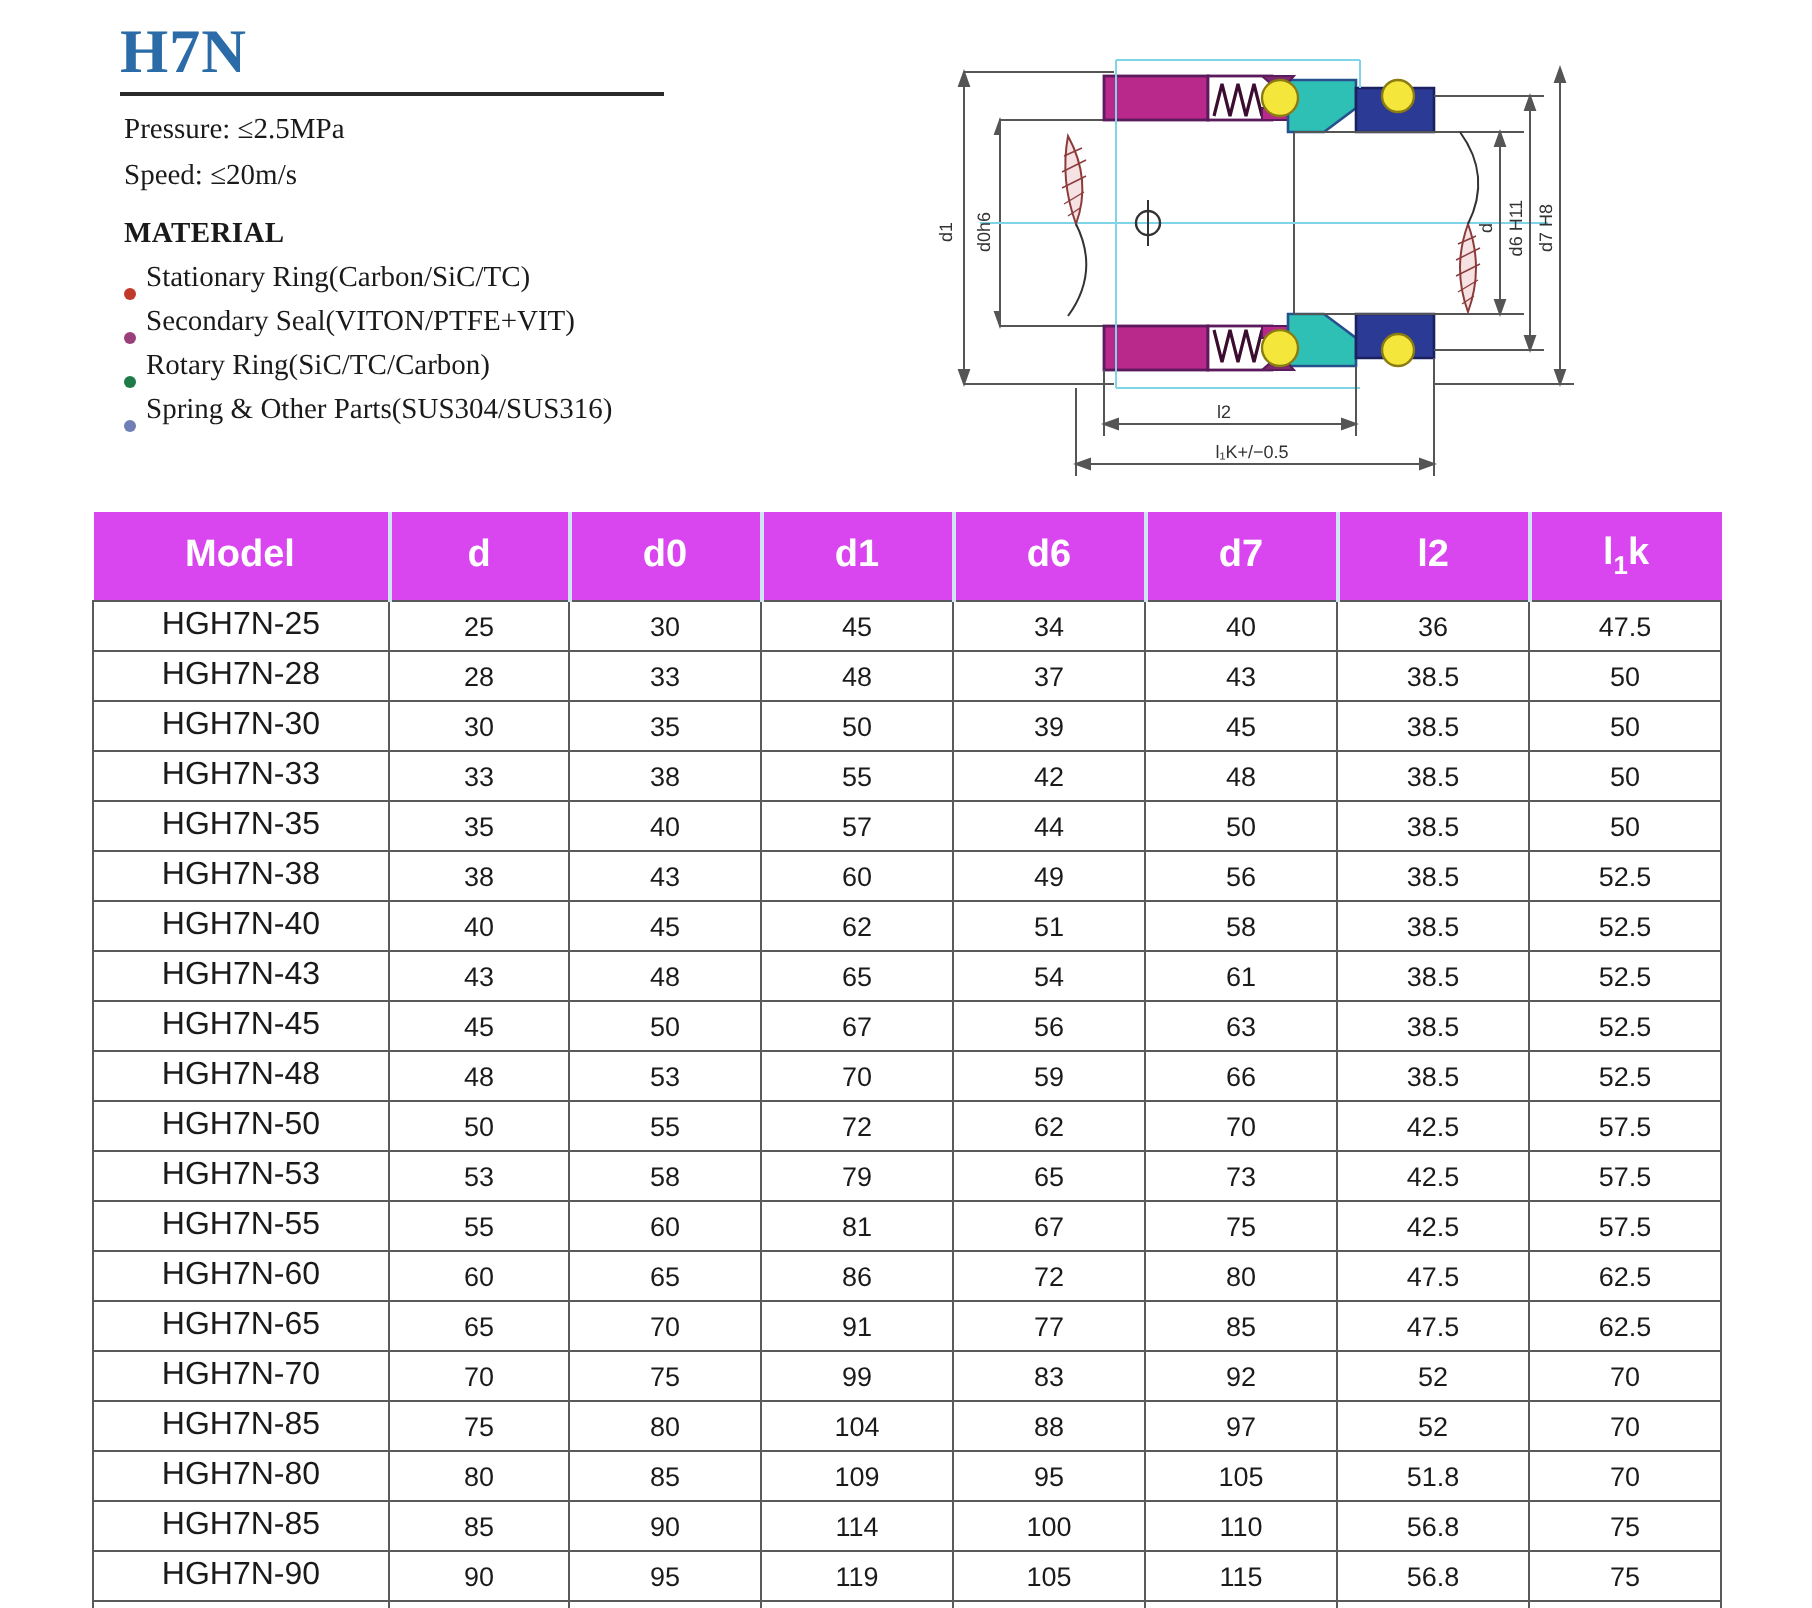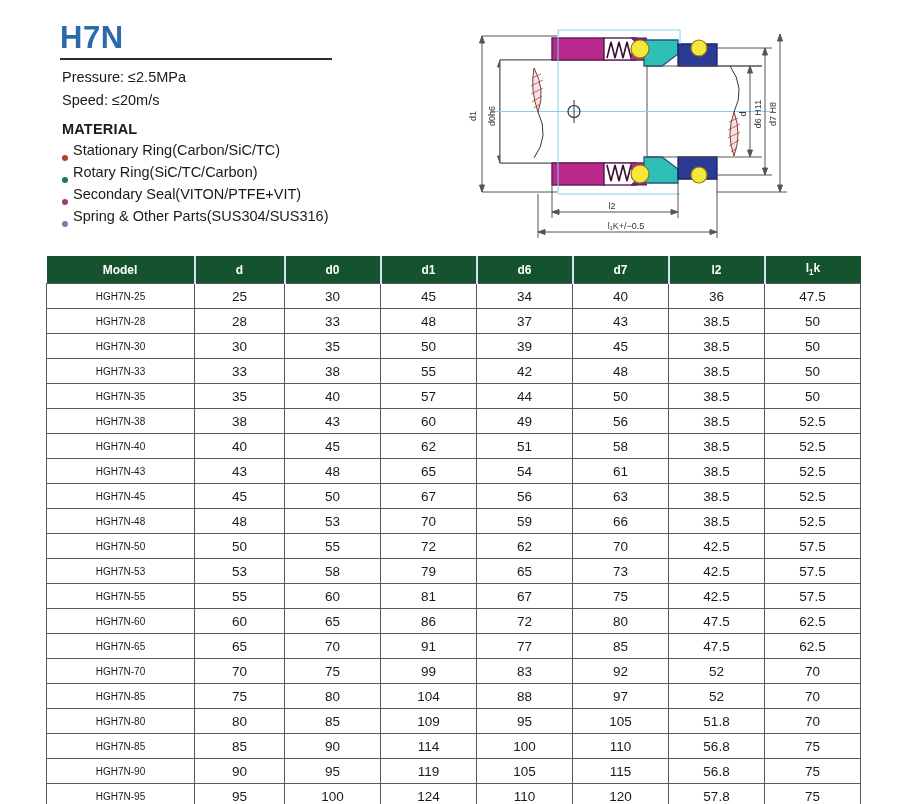--- a/index.html
+++ b/index.html
@@ -20,22 +20,23 @@
   #top-area {
     position: absolute;
     left: 0; top: 0;
     width: 906px;
     height: 252px;
   }
 
   #spec-panel {
     position: absolute;
     left: 56px;
-    top: 22px;
+    top: 10px;
     width: 400px;
+    font-family: Liberation Serif, serif;
   }
 
   #model-title {
     font-size: 31px;
     font-weight: bold;
     color: #2b6ca8;
     letter-spacing: 0.5px;
     line-height: 1.05;
     margin: 0 0 2px 4px;
   }
@@ -96,43 +97,43 @@
     left: 46px;
     top: 256px;
     width: 814px;
   }
   table#spec-table {
     border-collapse: collapse;
     width: 814px;
     table-layout: fixed;
   }
   table#spec-table th {
-    background: #14532d;
+    background: #d946ef;
     color: #ffffff;
-    font-size: 12px;
+    font-size: 19px;
     font-weight: bold;
-    height: 27px;
+    height: 44px;
     border-right: 2px solid #cfe4f5;
     border-bottom: none;
     text-align: center;
     padding: 0;
   }
   table#spec-table th:last-child { border-right: none; }
 
   table#spec-table td {
     border: 1px solid #5a5a5a;
     height: 24px;
     font-size: 13.5px;
     text-align: center;
     padding: 0 2px;
     color: #1a1a1a;
     background: #ffffff;
   }
   table#spec-table td.model-cell {
-    font-size: 10px;
+    font-size: 16px;
   }
   sub { font-size: 0.68em; }
 </style>
 </head>
 <body>
 
 <div id="top-area">
 
   <div id="spec-panel">
     <div id="model-title">H7N</div>
@@ -141,26 +142,26 @@
     <div class="spec-line">Pressure: ≤2.5MPa</div>
     <div class="spec-line">Speed: ≤20m/s</div>
 
     <div class="section-head" id="material-head">MATERIAL</div>
 
     <div class="mat-item">
       <span class="bullet" style="background:#c0392b"></span>
       <span>Stationary Ring(Carbon/SiC/TC)</span>
     </div>
     <div class="mat-item">
+      <span class="bullet" style="background:#9b3f7a"></span>
+      <span>Secondary Seal(VITON/PTFE+VIT)</span>
+    </div>
+    <div class="mat-item">
       <span class="bullet" style="background:#1e7a46"></span>
       <span>Rotary Ring(SiC/TC/Carbon)</span>
-    </div>
-    <div class="mat-item">
-      <span class="bullet" style="background:#9b3f7a"></span>
-      <span>Secondary Seal(VITON/PTFE+VIT)</span>
     </div>
     <div class="mat-item">
       <span class="bullet" style="background:#6f7fb5"></span>
       <span>Spring &amp; Other Parts(SUS304/SUS316)</span>
     </div>
   </div>
 
   <div id="drawing-wrap">
     <svg width="340" height="240" viewBox="0 0 340 240" xmlns="http://www.w3.org/2000/svg">
       <g stroke="#555555" stroke-width="1" fill="none">

